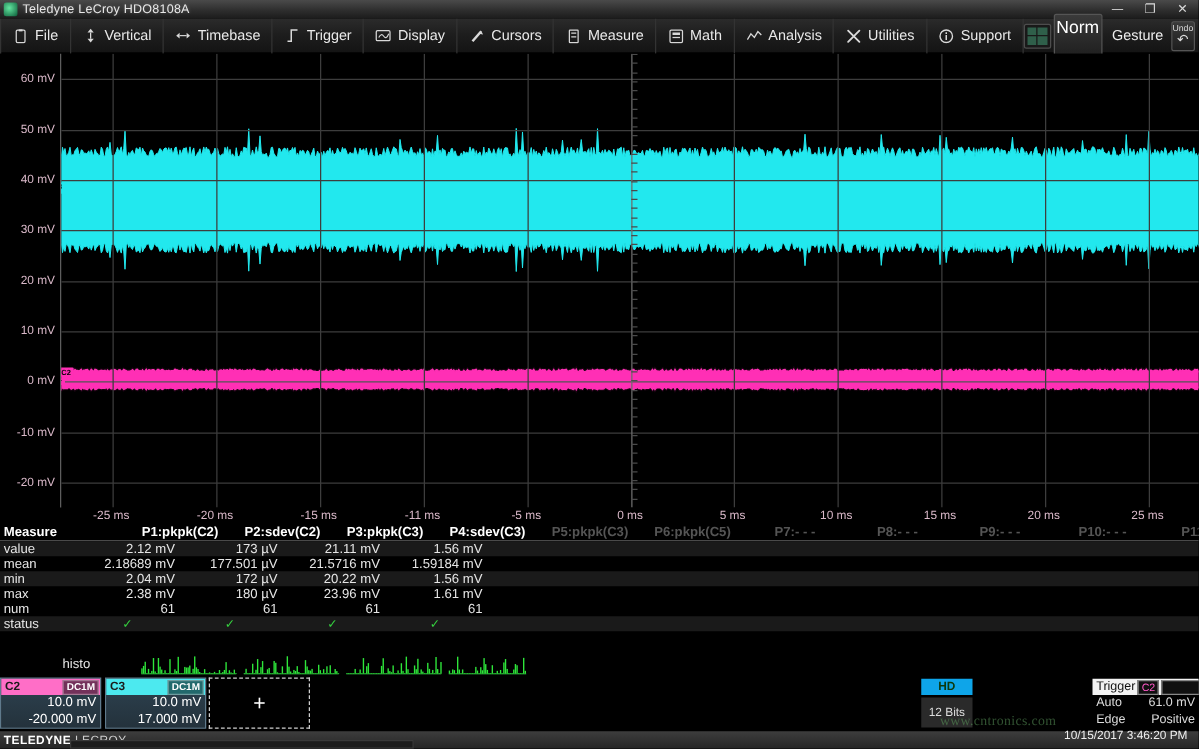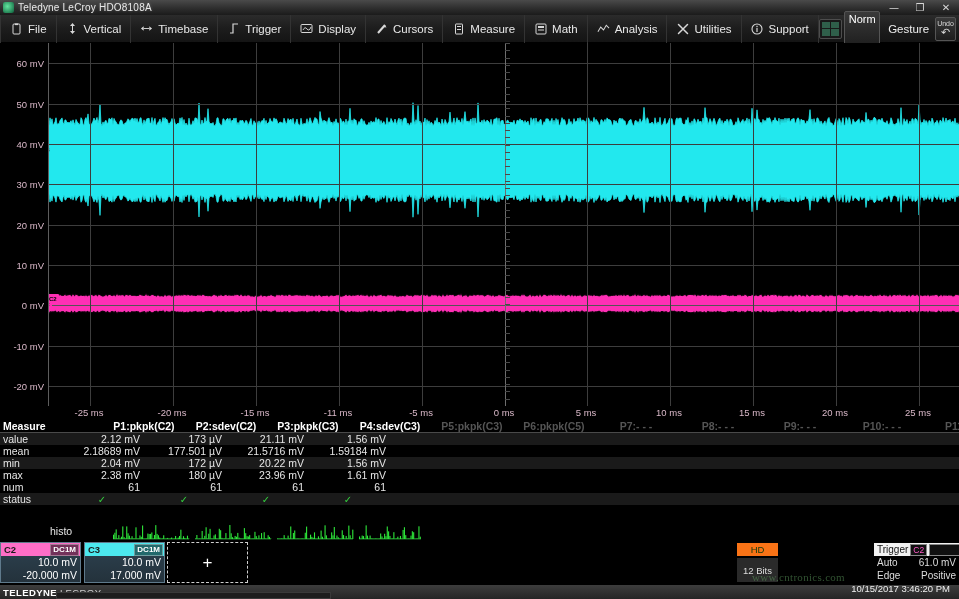--- a/index.html
+++ b/index.html
@@ -60,21 +60,21 @@
     width: 28px; height: 20px; margin-right: 2px;
     background: #191919; border: 1px solid #4d4d4d; border-radius: 2px;
     display: grid; grid-template-columns: 1fr 1fr; grid-template-rows: 1fr 1fr;
     gap: 1px; padding: 2px;
   }
   .grid-btn i { background: #2f5f4a; display: block; }
   .norm-btn {
     height: 35px; min-width: 36px; padding: 0 6px; margin-right: 2px;
     background: linear-gradient(to bottom,#3a3a3a,#1f1f1f);
     border: 1px solid #555; border-radius: 2px;
-    color: #fff; font-size: 11px;
+    color: #fff; font-size: 14px;
     display: flex; align-items: flex-start; justify-content: center;
     padding-top: 1px;
   }
   .gesture-lbl { color: #efefef; font-size: 11.5px; padding: 0 6px; }
   .undo-btn {
     width: 26px; height: 24px; margin-right: 3px;
     background: linear-gradient(to bottom,#3a3a3a,#1d1d1d);
     border: 1px solid #555; border-radius: 2px;
     color: #dcdcdc; font-size: 7px;
     display: flex; flex-direction: column; align-items: center; justify-content: center;
@@ -158,21 +158,21 @@
   }
   .desc .dv { text-align: right; padding-right: 3px; line-height: 13px; font-size: 10.5px; }
   .addbox {
     position: absolute; left: 167px; top: 0; width: 81px; height: 41px;
     border: 1px dashed #cfcfcf; color: #fff; font-size: 17px;
     display: flex; align-items: center; justify-content: center;
   }
 
   .hd-badge {
     position: absolute; left: 737px; top: 1px; width: 41px; height: 13px;
-    background: #f97316; color: #0d3a0d; font-size: 9.5px; font-weight: normal;
+    background: #0ea5e9; color: #0d3a0d; font-size: 9.5px; font-weight: bold;
     display: flex; align-items: center; justify-content: center;
   }
   .bits-badge {
     position: absolute; left: 737px; top: 16px; width: 41px; height: 24px;
     background: #2a2a2a; color: #ddd; font-size: 9.5px;
     display: flex; align-items: center; justify-content: center;
   }
   .tbase-panel {
     position: absolute; left: 781px; top: 1px; width: 91px; height: 40px;
     font-size: 10px; color: #fff;

